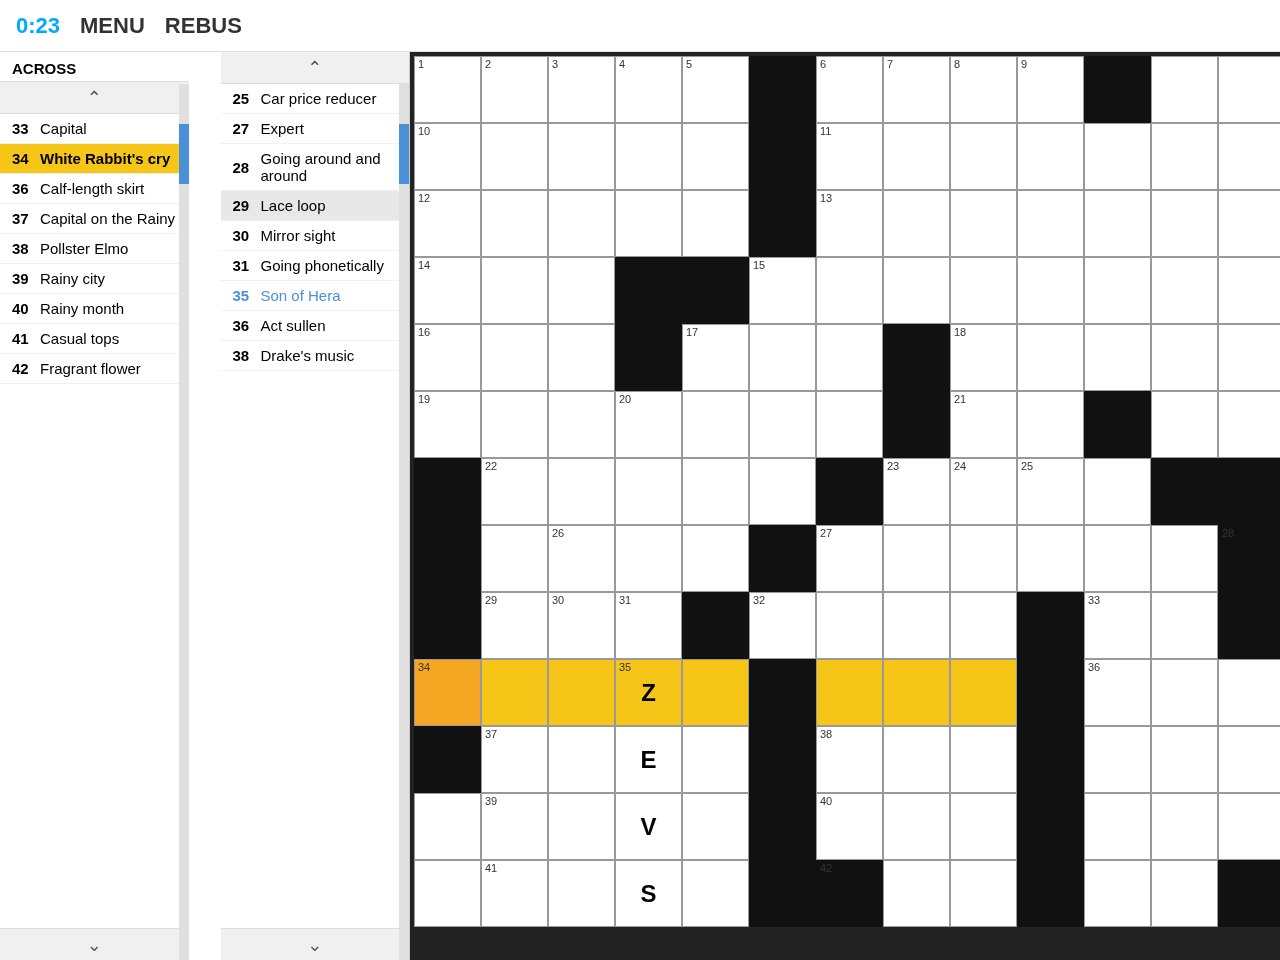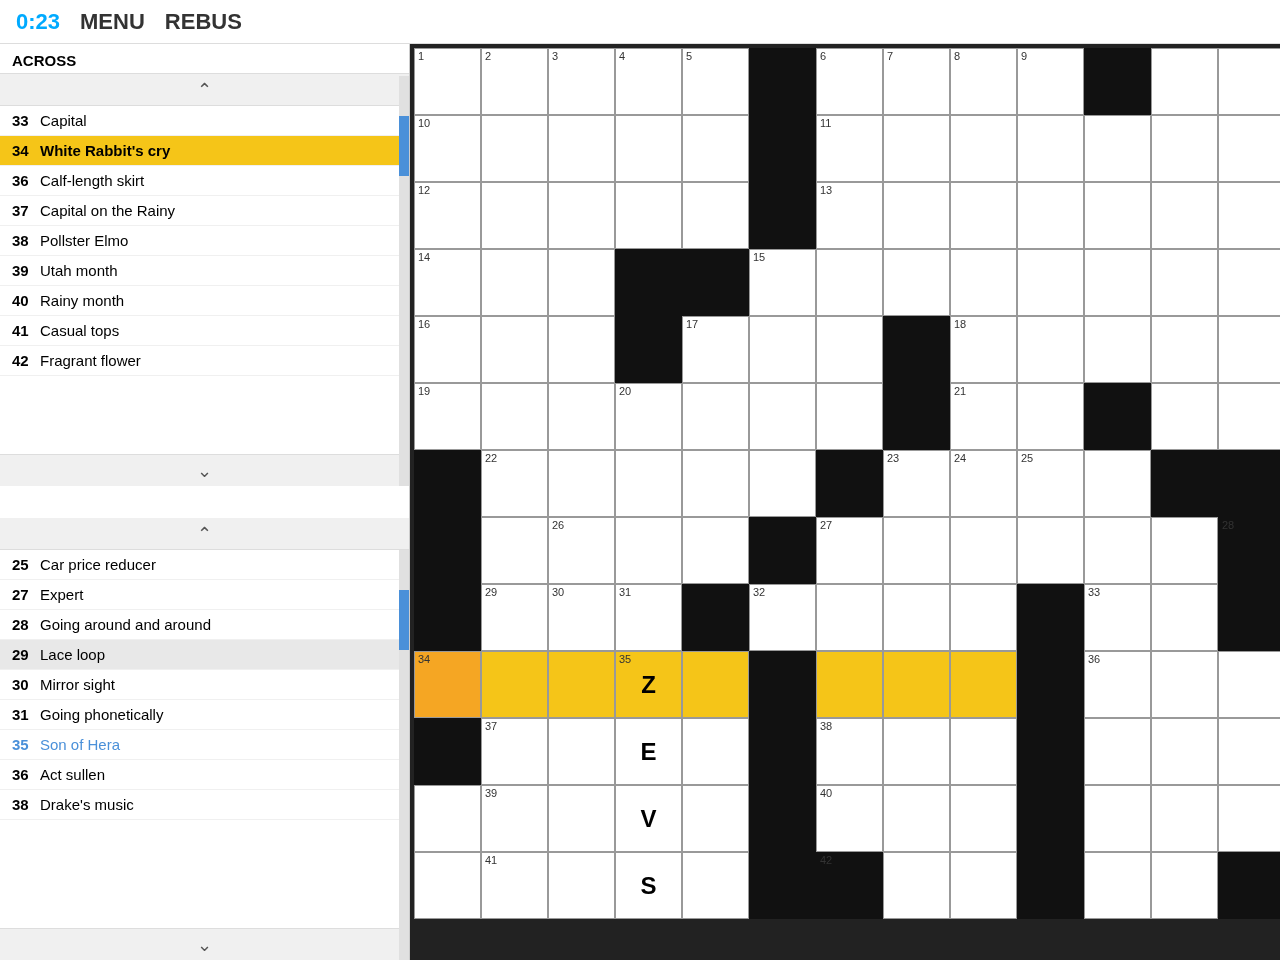--- a/index.html
+++ b/index.html
@@ -13,21 +13,21 @@
       flex-direction: column;
     }
 
     
     #header {
       display: flex;
       align-items: center;
       padding: 8px 16px;
       border-bottom: 1px solid #ddd;
       background: #fff;
-      height: 44px;
+      height: 52px;
       gap: 20px;
     }
     #timer {
       color: #00aaff;
       font-size: 22px;
       font-weight: bold;
     }
     #menu-btn, #rebus-btn {
       color: #333;
       font-size: 22px;
@@ -56,21 +56,21 @@
       flex: 1;
       overflow: hidden;
     }
 
     
     #sidebar {
       width: 410px;
       min-width: 410px;
       border-right: 1px solid #ccc;
       display: flex;
-      flex-direction: column;
+      flex-direction: row;
       overflow: hidden;
       background: #fff;
       gap: 32px;
     }
 
     .clue-section {
       flex: 1;
       display: flex;
       flex-direction: column;
       overflow: hidden;
@@ -232,21 +232,21 @@
           <div class="clue-item">
             <span class="clue-number">37</span>
             <span> Capital on the Rainy</span>
           </div>
           <div class="clue-item">
             <span class="clue-number">38</span>
             <span> Pollster Elmo</span>
           </div>
           <div class="clue-item">
             <span class="clue-number">39</span>
-            <span> Utah month</span>
+            <span> Rainy city</span>
           </div>
           <div class="clue-item">
             <span class="clue-number">40</span>
             <span> Rainy month</span>
           </div>
           <div class="clue-item">
             <span class="clue-number">41</span>
             <span> Casual tops</span>
           </div>
           <div class="clue-item">

